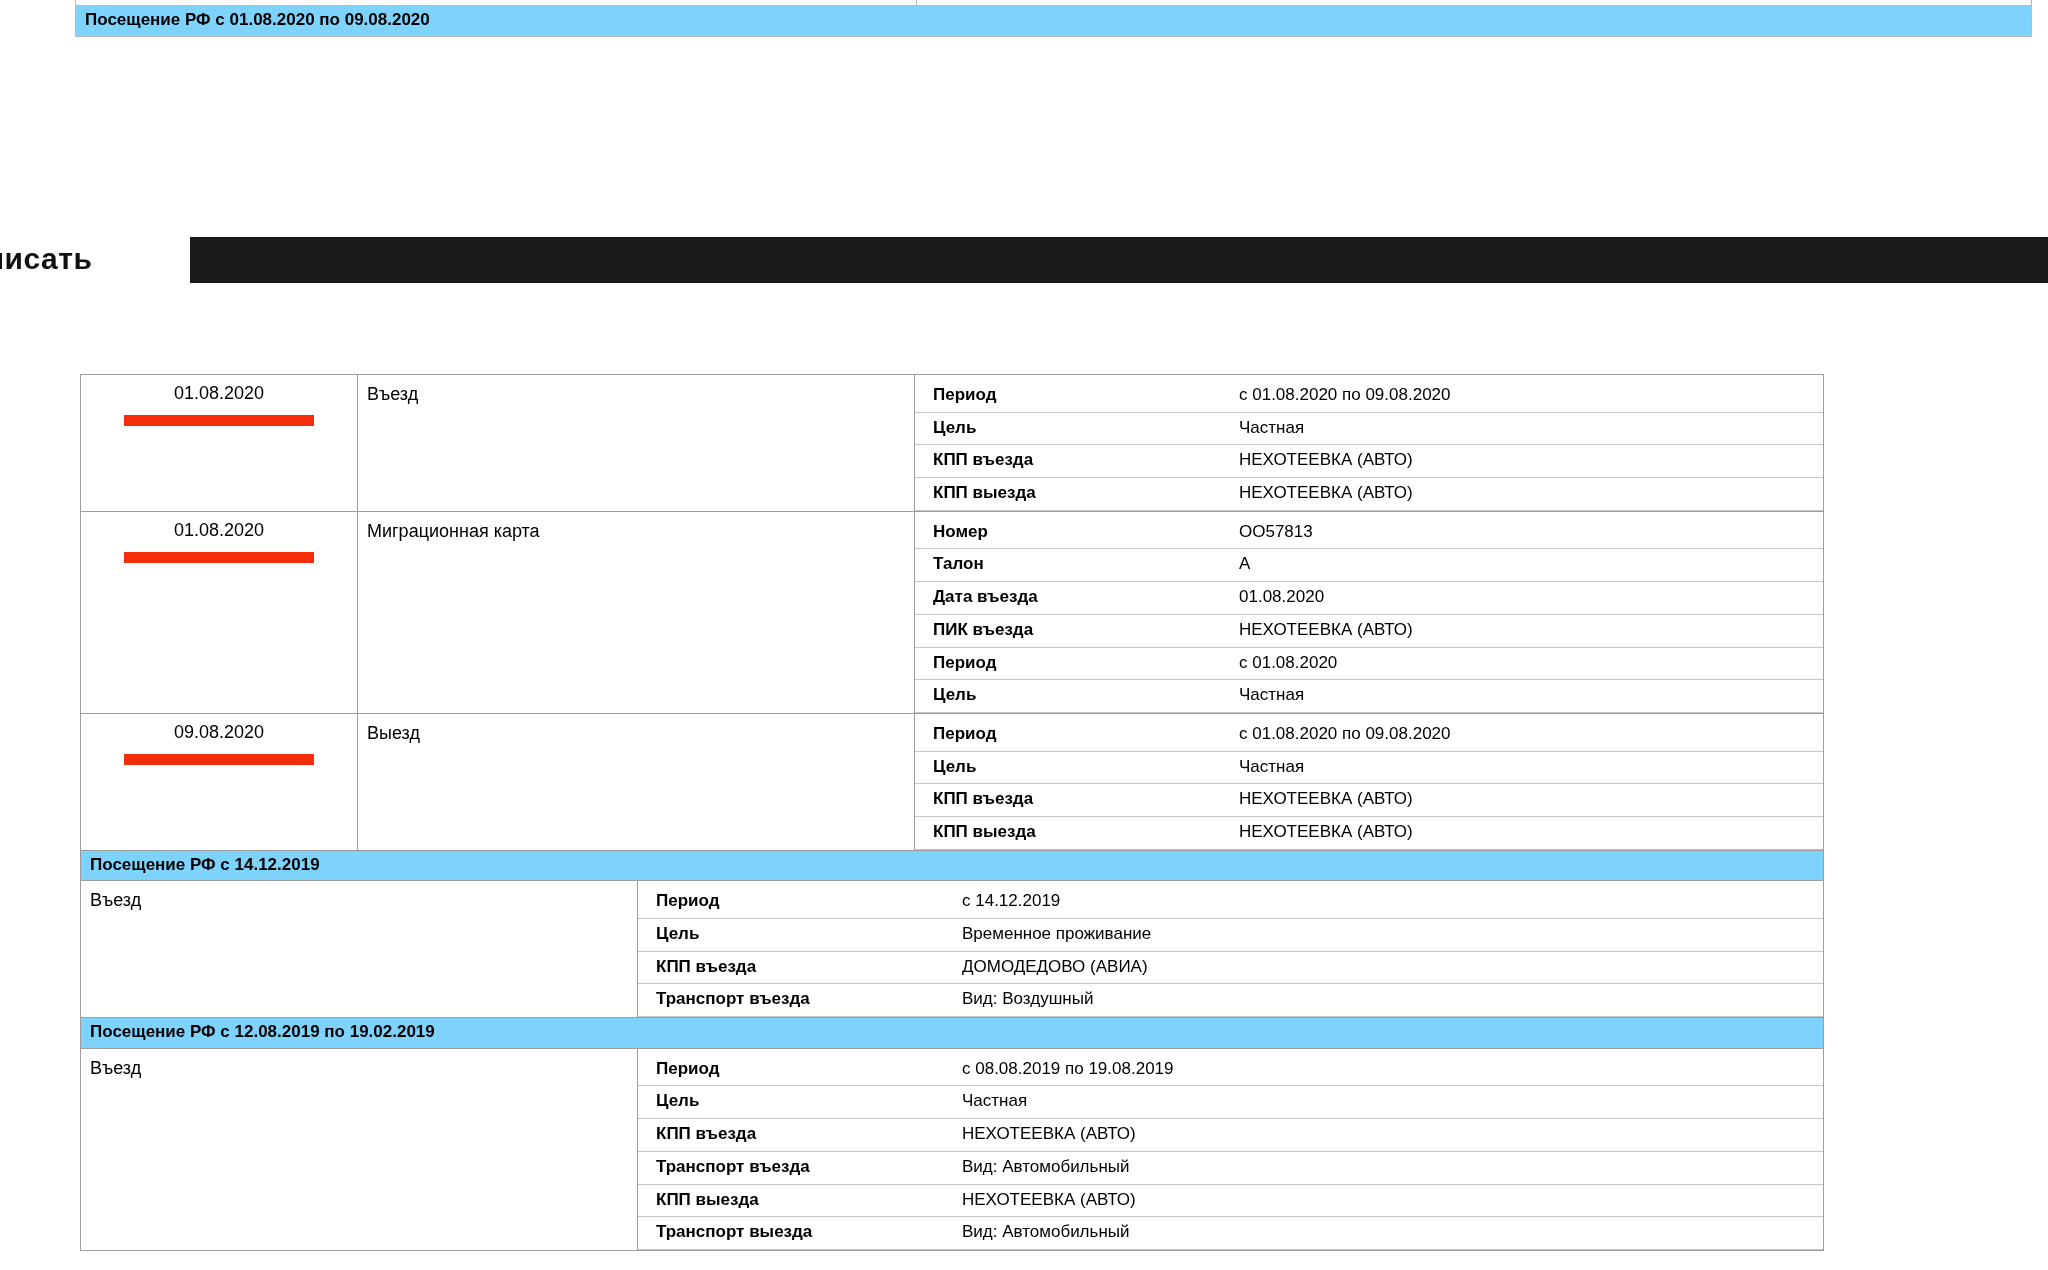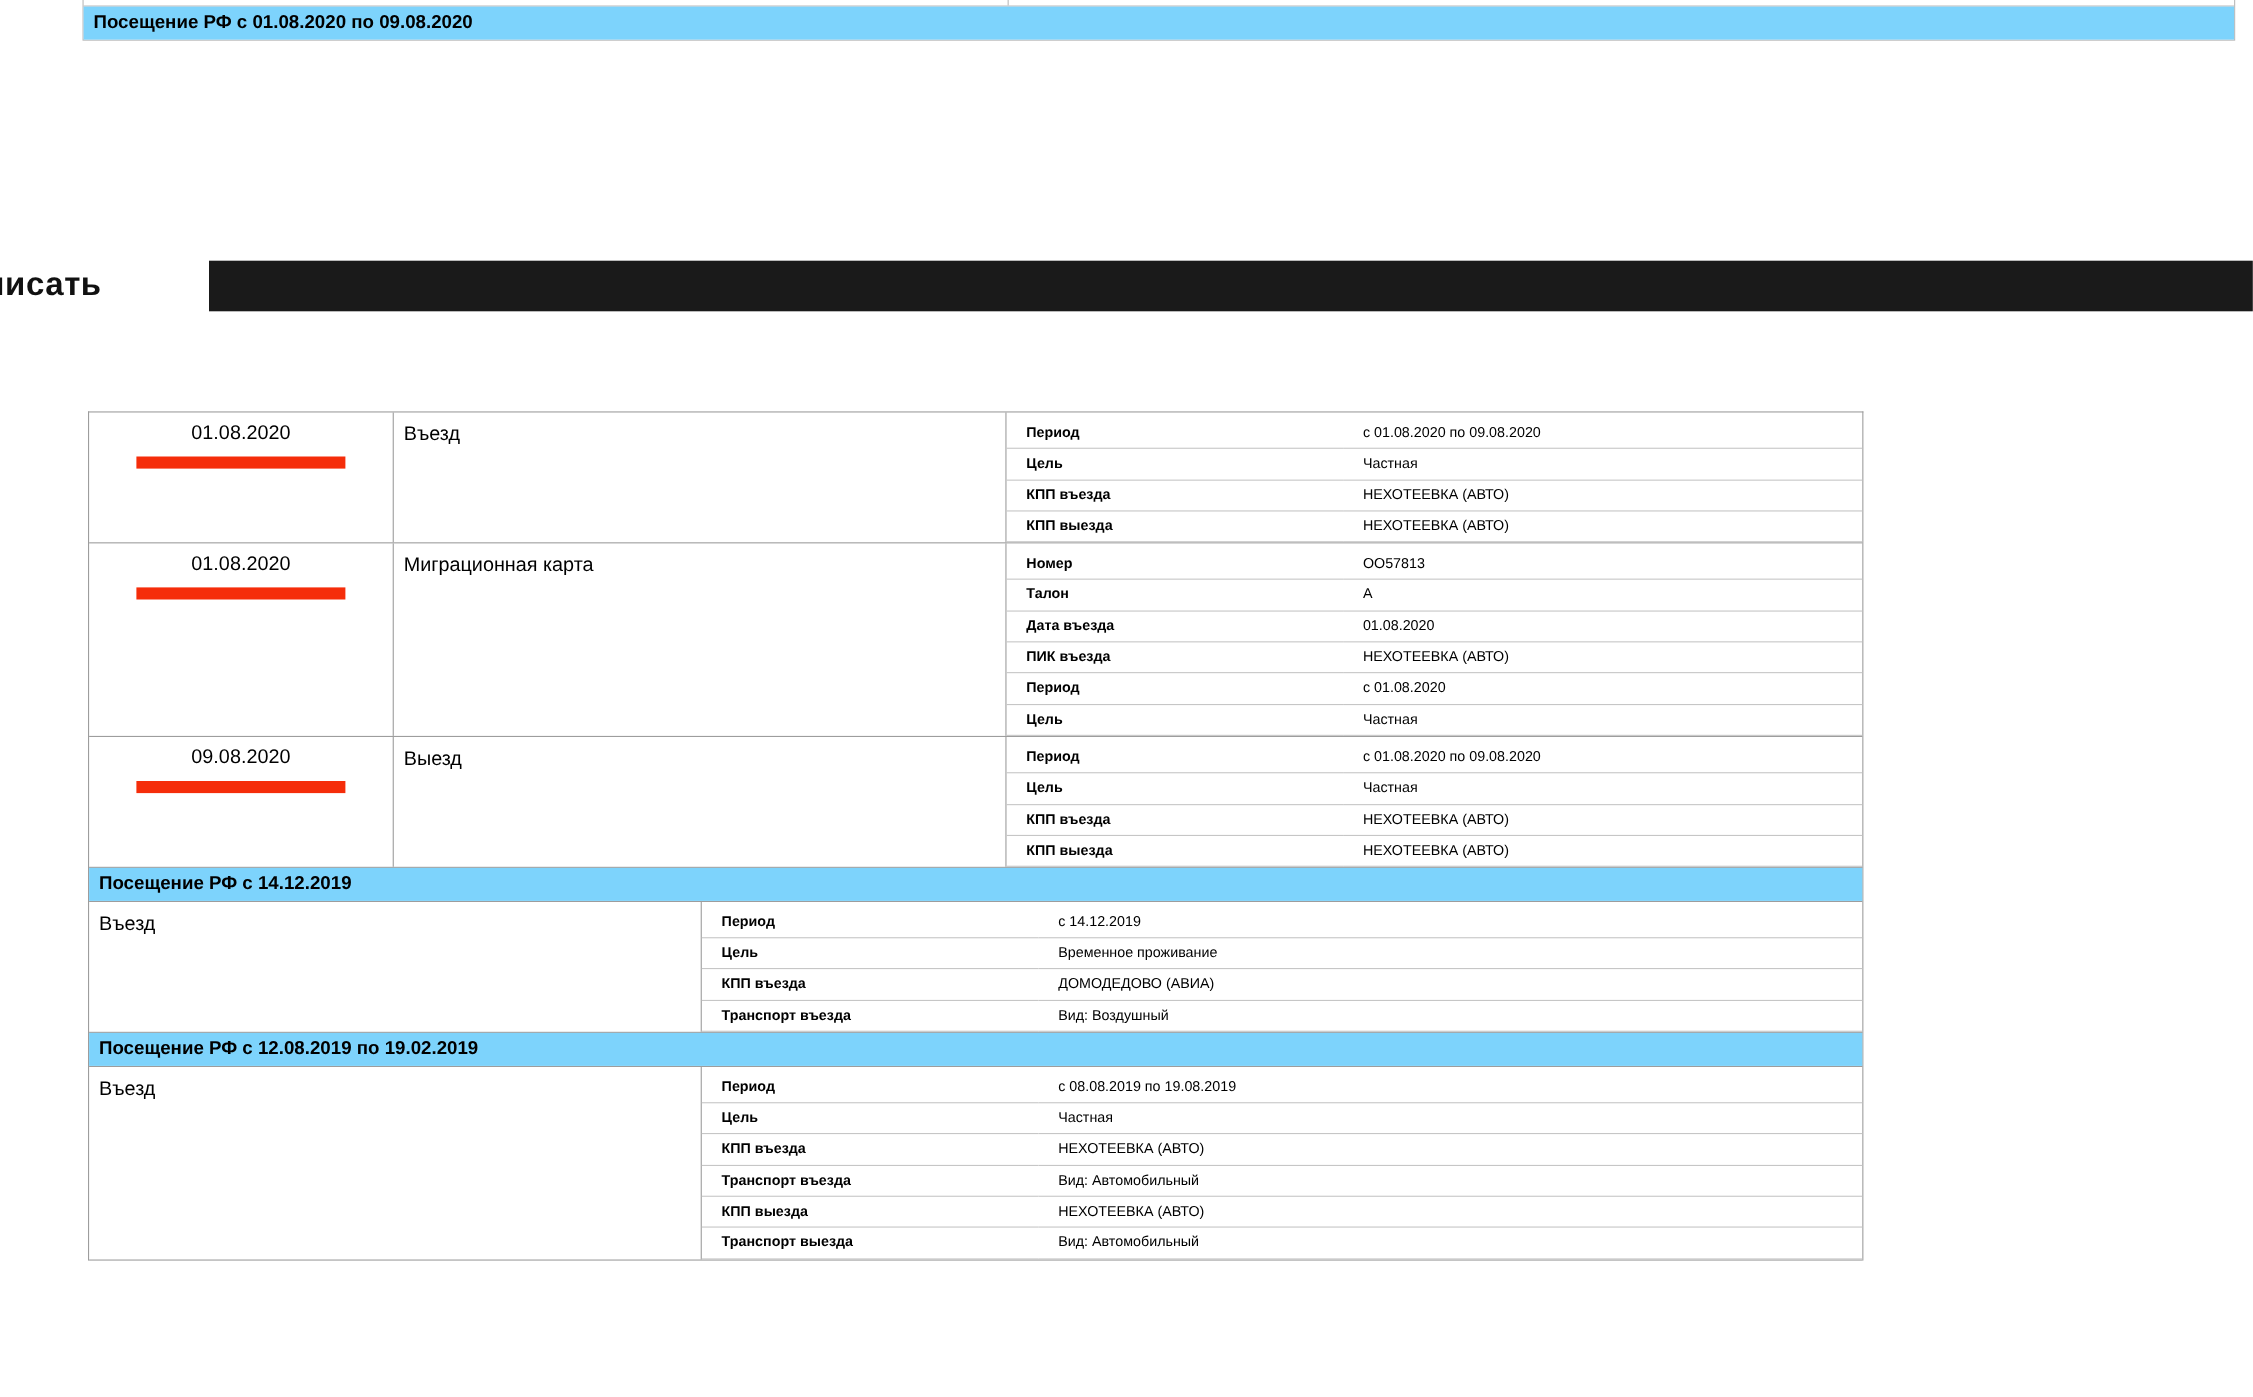--- a/index.html
+++ b/index.html
@@ -72,21 +72,21 @@
     white-space: nowrap;
     z-index: 3;
   }
   .black-bar-label span { position: relative; left: -14px; }
 
   
   .main-table {
     position: absolute;
     left: 80px;
     top: 374px;
-    width: 1614px;
+    width: 1744px;
     border-top: 1px solid #9d9d9d;
     border-left: 1px solid #9d9d9d;
     border-right: 1px solid #9d9d9d;
     box-sizing: border-box;
     background: #ffffff;
   }
   .event-row {
     display: flex;
     border-bottom: 1px solid #9d9d9d;
     box-sizing: border-box;
@@ -121,21 +121,21 @@
     flex: 1;
     box-sizing: border-box;
     padding: 5px 0 0 0;
   }
   .detail-table {
     width: 100%;
     border-collapse: collapse;
   }
   .detail-table td {
     border-bottom: 1px solid #c6c6c6;
-    font-size: 13px;
+    font-size: 17px;
     padding: 6px 0 7px 0;
     vertical-align: top;
     line-height: 1.1;
   }
   .detail-table tr:last-child td { border-bottom: 1px solid #c6c6c6; }
   .dt-key {
     width: 288px;
     font-weight: bold;
     padding-left: 18px !important;
   }

